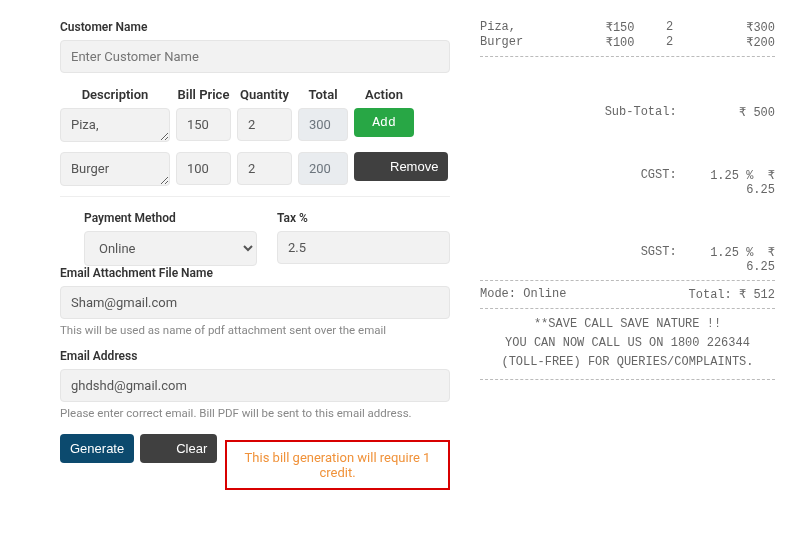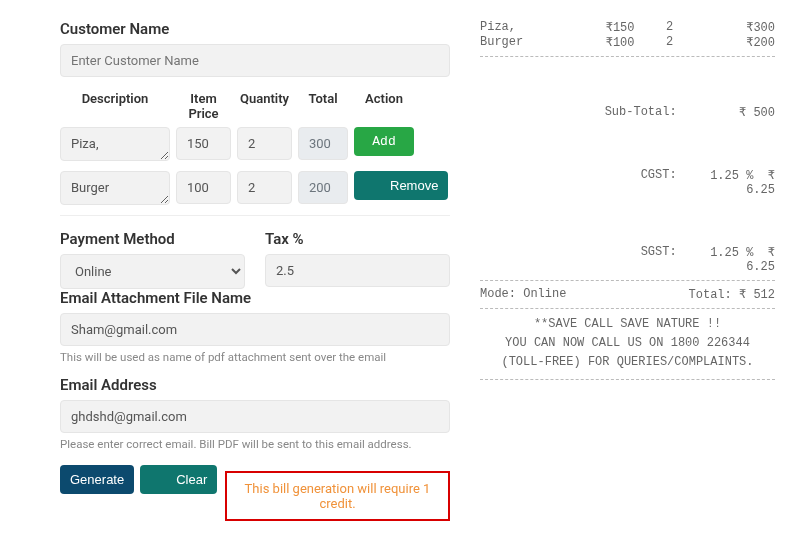--- a/index.html
+++ b/index.html
@@ -20,21 +20,21 @@
   }
   .right {
     width: 320px;
     padding: 20px 15px 0 10px;
     font-family: "Courier New", monospace;
     font-size: 12px;
     color: #666;
   }
   .label {
     display: block;
-    font-size: 15px;
+    font-size: 12px;
     font-weight: 600;
     color: #333;
     margin-bottom: 6px;
   }
   input[type=text], textarea, select {
     width: 100%;
     padding: 8px 10px;
     border: 1px solid #e5e5e5;
     border-radius: 4px;
     font-size: 13px;
@@ -55,24 +55,24 @@
   .btn {
     display: inline-block;
     padding: 7px 10px;
     border: none;
     border-radius: 4px;
     color: #fff;
     font-size: 13px;
     cursor: pointer;
   }
   .btn-green { background: #28a745; font-family: Liberation Mono, monospace; }
-  .btn-red   { background: #0f766e; padding-left: 36px; }
+  .btn-red   { background: #404040; padding-left: 36px; }
   .btn-blue  { background: #0c4a6e; }
   .sep { border: none; border-top: 1px solid #eee; margin: 6px 0 14px 0; }
-  .two-col { display: flex; gap: 20px; }
+  .two-col { display: flex; gap: 20px; margin-left: 24px; }
   .two-col > div { flex: 1; }
   .radios { margin: 14px 0; display: flex; gap: 16px; align-items:center; }
   .radios label { display:flex; align-items:center; gap:4px; font-size:13px; }
   .hint { font-size: 11.5px; color: #888; margin-top: 4px; }
   .actions { margin-top: 14px; display:flex; gap:6px; align-items:flex-start;}
   .credit-note {
     border: 2px solid #d80000;
     color: #f0923a;
     font-size: 13px;
     padding: 8px 12px;
@@ -100,21 +100,21 @@
 </head>
 <body>
 
 <div class="container">
   <div class="left">
     <label class="label">Customer Name</label>
     <input type="text" placeholder="Enter Customer Name" style="">
 
     <div class="hdr">
       <div class="c-desc">Description</div>
-      <div class="c-price">Item Price</div>
+      <div class="c-price">Bill Price</div>
       <div class="c-qty">Quantity</div>
       <div class="c-total">Total</div>
       <div class="c-act">Action</div>
     </div>
 
     <div class="row">
       <textarea class="c-desc" style="">Piza,</textarea>
       <input type="text" class="c-price" value="150" style="">
       <input type="text" class="c-qty" value="2" style="">
       <input type="text" class="c-total readonly" readonly="" value="300" style="">

